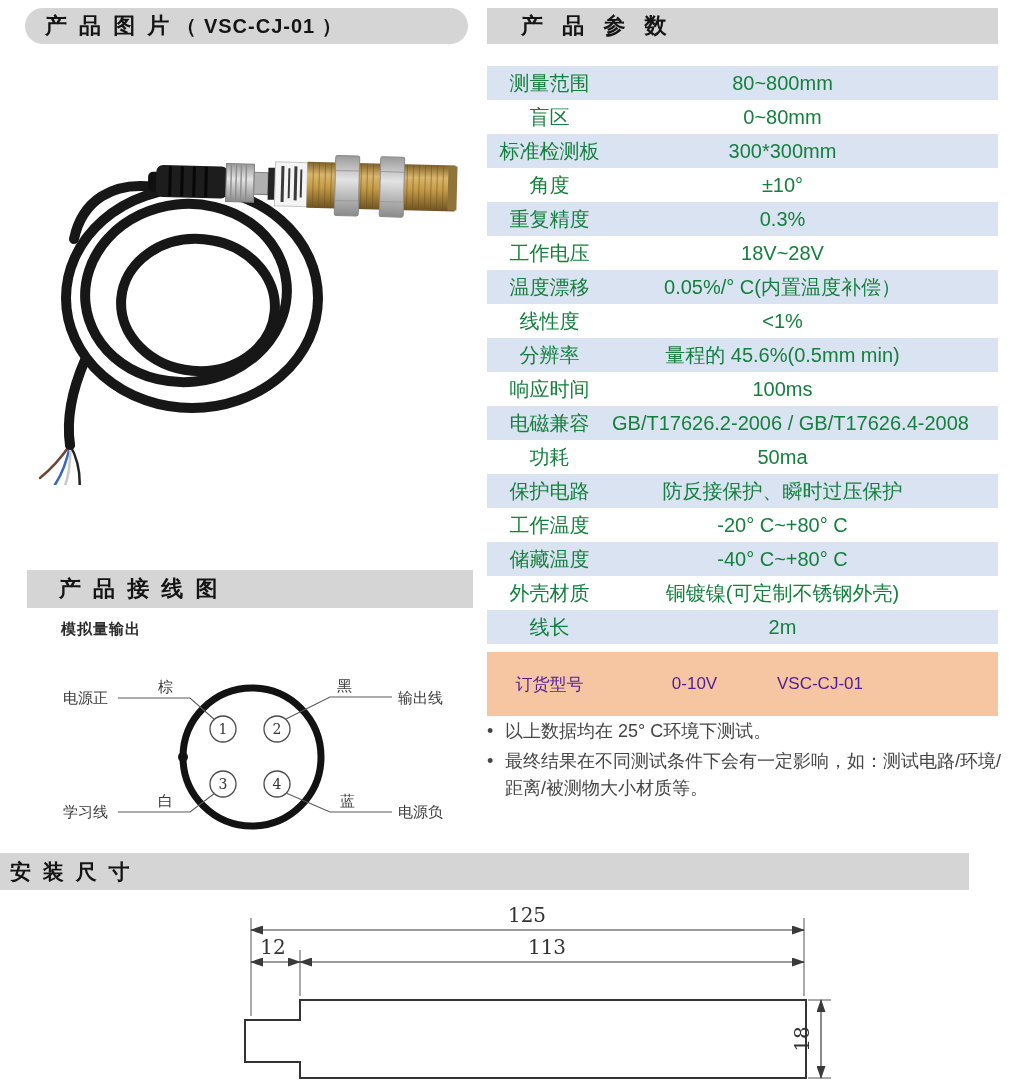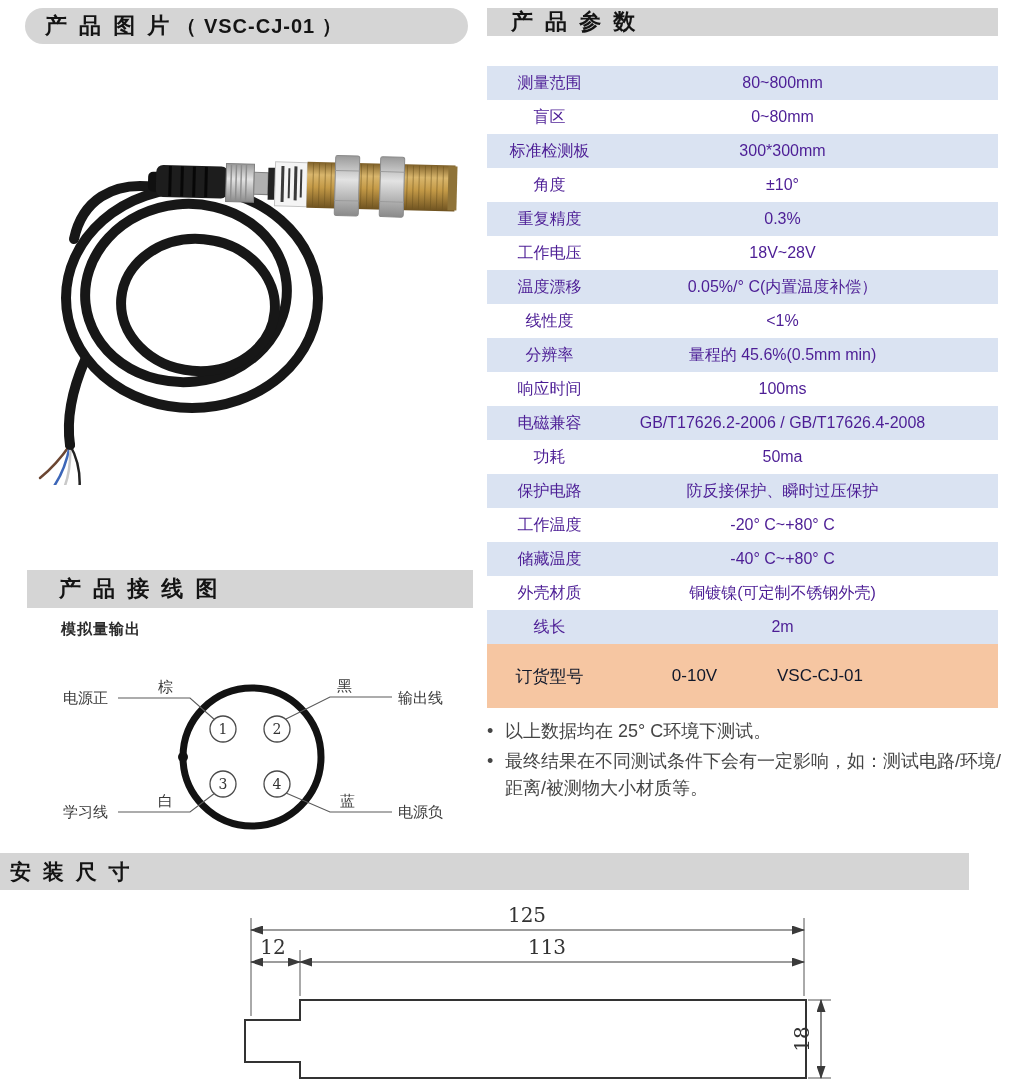--- a/index.html
+++ b/index.html
@@ -8,34 +8,34 @@
     font-family:"Liberation Sans","DejaVu Sans",sans-serif;color:#1f1f1f;
   }
   
   .hdr{
     position:absolute;background:#d5d5d5;display:flex;align-items:center;
     font-weight:bold;color:#141414;
   }
   .hdr .zh{font-size:22px;letter-spacing:3px;white-space:pre;}
   .hdr .model{font-size:20px;margin-left:4px;letter-spacing:1px;white-space:pre;}
   .hdr-photo{left:25px;top:8px;width:443px;height:36px;padding-left:20px;box-sizing:border-box;border-radius:18px;}
-  .hdr-params{left:487px;top:8px;width:511px;height:28px;padding-left:24px;box-sizing:border-box;}
+  .hdr-params{left:487px;top:8px;width:511px;height:36px;padding-left:34px;box-sizing:border-box;font-family:Liberation Mono, monospace;}
   .hdr-wiring{left:27px;top:570px;width:446px;height:38px;padding-left:32px;box-sizing:border-box;}
   .hdr-install{left:0;top:853px;width:969px;height:37px;padding-left:10px;box-sizing:border-box;}
   .hdr-install .zh{font-size:21px;}
 
   
   .ptable{position:absolute;left:487px;top:66px;width:511px;}
-  .trow{display:flex;height:34px;align-items:center;font-size:16px;color:#4c1d95;}
+  .trow{display:flex;height:34px;align-items:center;font-size:20px;color:#15803d;}
   .trow.blue{background:#dae3f2;}
   .tlabel{width:125px;text-align:center;flex:none;}
   .tvalue{flex:1;text-align:center;padding-right:45px;white-space:nowrap;}
   .orow{
-    height:64px;background:#f6c6a2;display:flex;align-items:center;
-    font-size:17px;color:#0f172a;
+    margin-top:8px;height:64px;background:#f6c6a2;display:flex;align-items:center;
+    font-size:17px;color:#4c1d95;
   }
   .orow .olabel{width:125px;text-align:center;flex:none;}
   .orow .ocell1{width:165px;text-align:center;flex:none;}
   .orow .ocell2{flex:1;text-align:left;padding-right:35px;}
 
   
   .notes{position:absolute;left:487px;top:718px;width:515px;font-size:18px;color:#454545;line-height:27px;}
   .note{display:flex;margin-bottom:3px;}
   .note .bullet{flex:none;width:18px;}
 

